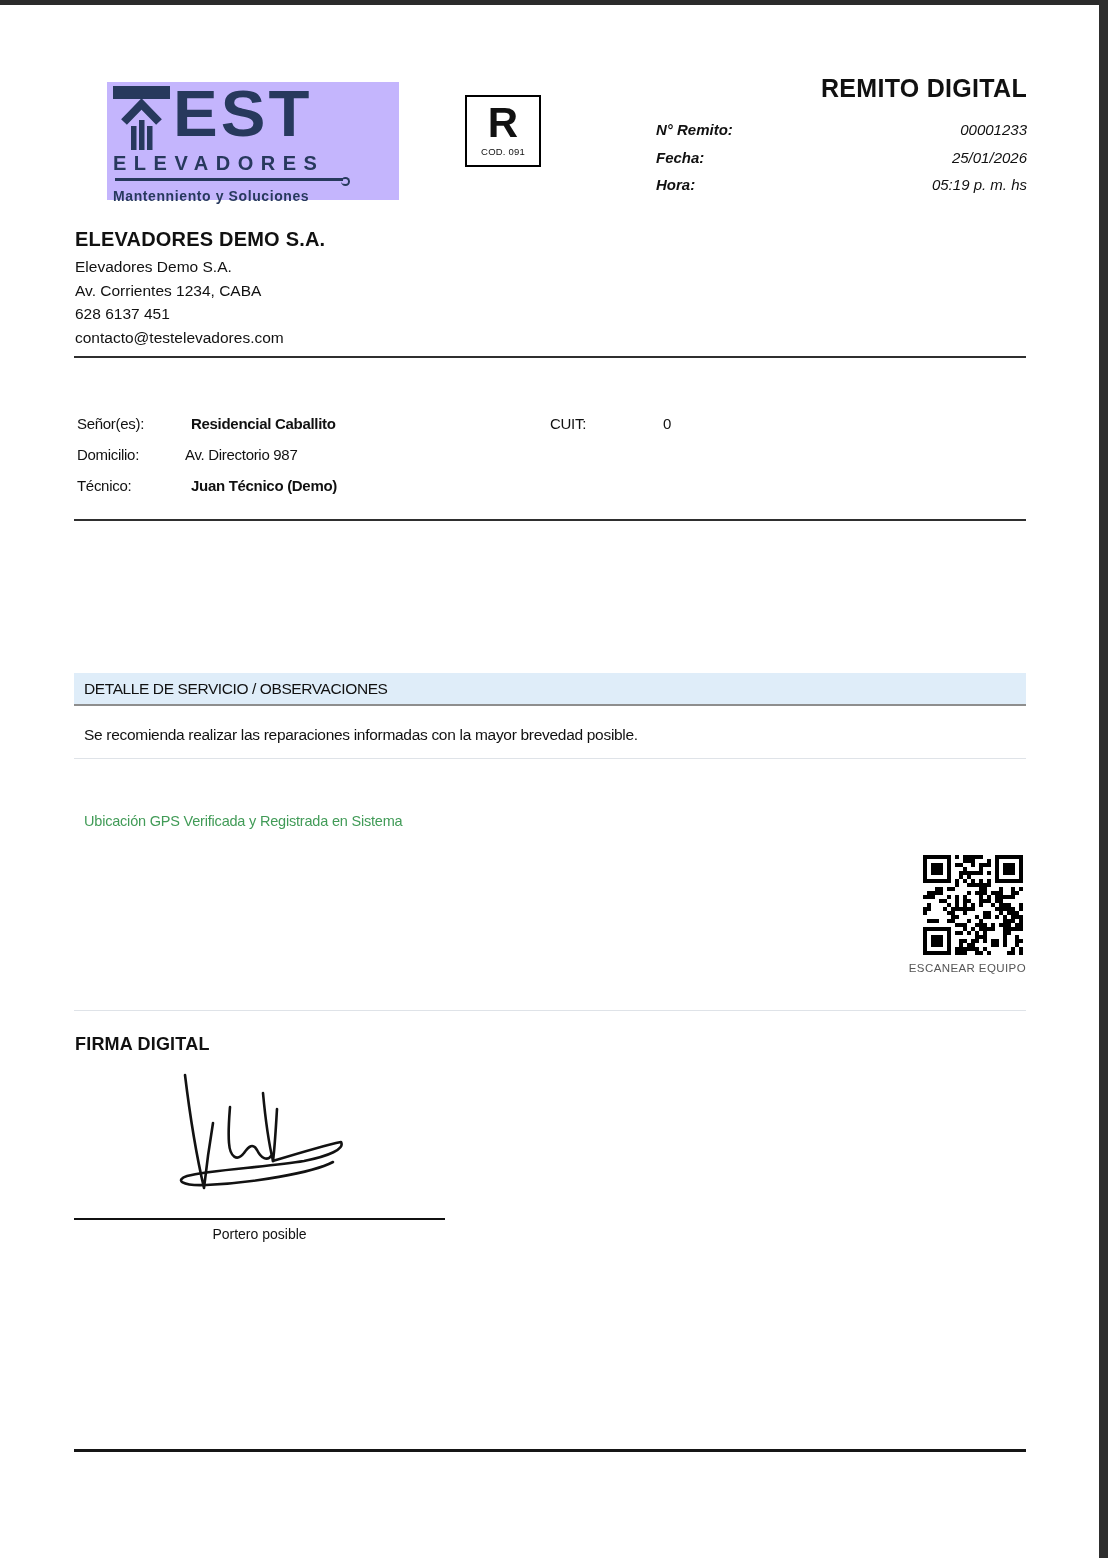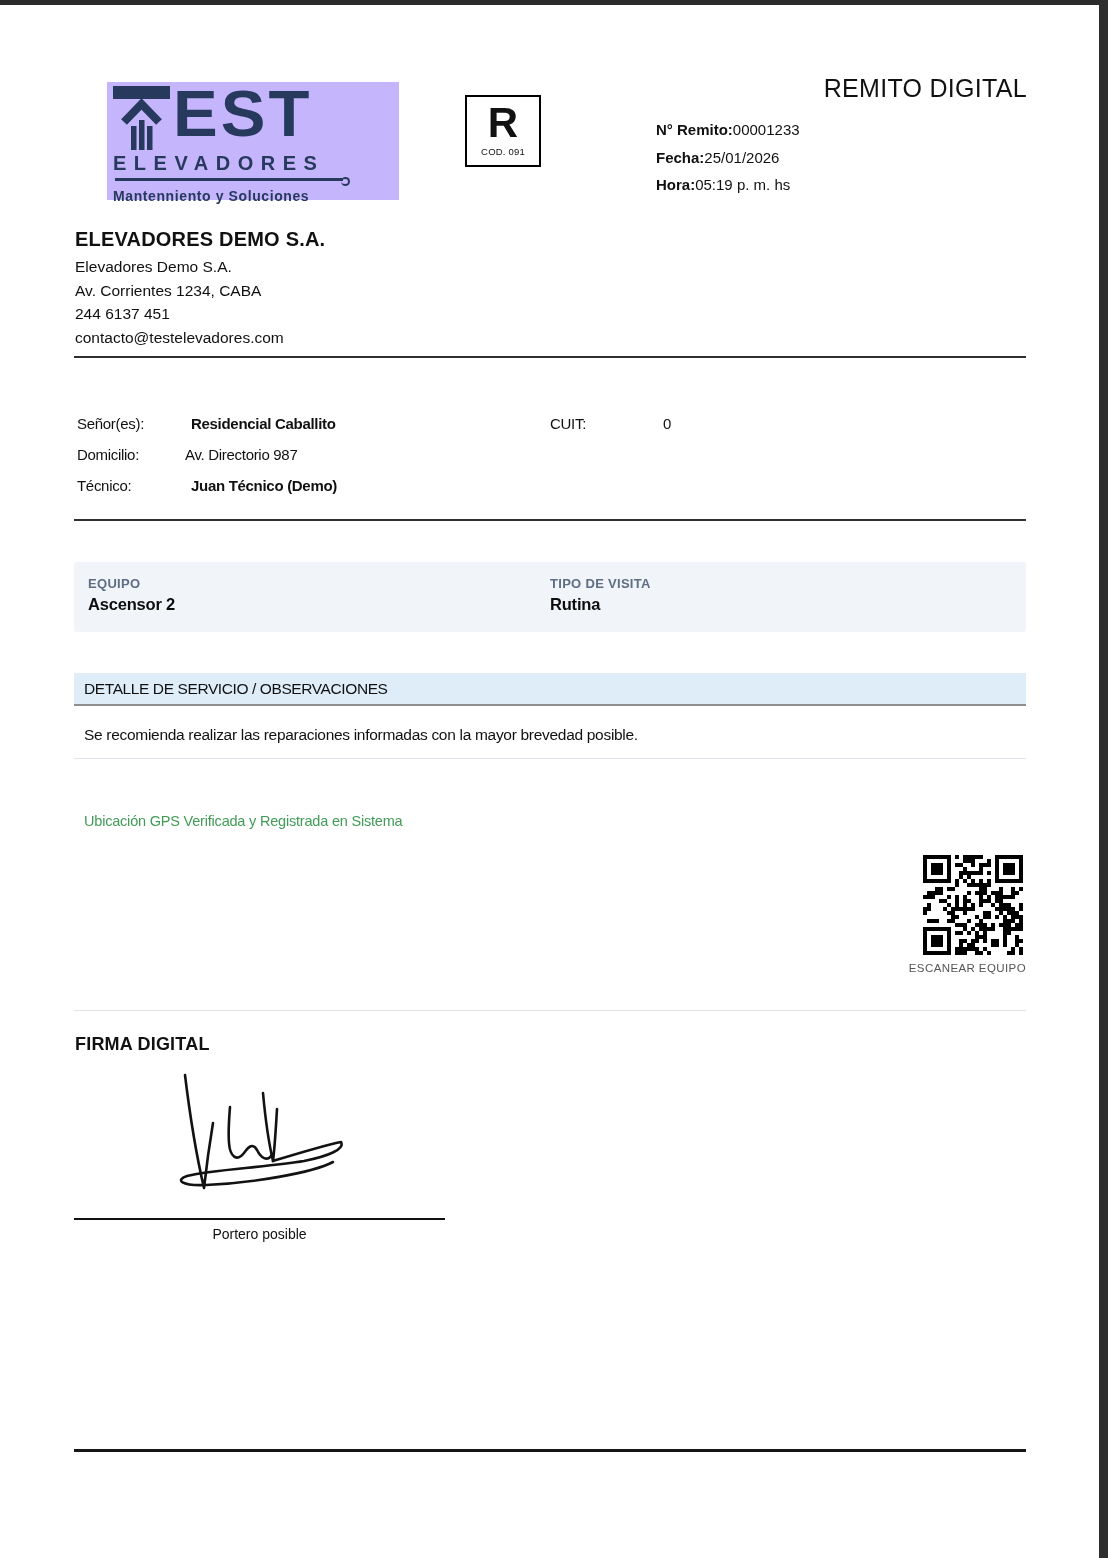--- a/index.html
+++ b/index.html
@@ -22,23 +22,23 @@
   .logo-sub { font-size:20px; font-weight:bold; color:#27395d; letter-spacing:7.5px; margin-top:2px; }
   .logo-rule { position:relative; height:8px; margin-top:1px; }
   .logo-rule .bar { position:absolute; left:2px; top:2px; width:228px; height:2.5px; background:#27395d; }
   .logo-rule .hook { position:absolute; left:228px; top:1px; width:9px; height:9px; border:2.5px solid #27395d; border-left:none; border-radius:50%; }
   .logo-tagline { font-size:14px; font-weight:bold; color:#27395d; letter-spacing:.6px; margin-top:4px; }
 
   
   .r-box { left:465px; top:95px; width:76px; height:72px; border:2px solid #000; text-align:center; }
   .r-letter { font-size:42px; font-weight:bold; line-height:46px; margin-top:3px; }
   .r-code { font-size:9.5px; letter-spacing:.2px; }
-  .doc-title { left:600px; top:74px; width:427px; text-align:right; font-size:25px; font-weight:normal; letter-spacing:.3px; }
+  .doc-title { left:600px; top:74px; width:427px; text-align:right; font-size:25px; font-weight:bold; letter-spacing:.3px; }
   .meta { left:656px; top:116px; width:371px; font-size:15px; }
-  .meta .row { display:flex; line-height:27.5px; }
+  .meta .row { display:flex; justify-content:space-between; line-height:27.5px;font-style:italic; }
   .meta .lbl { font-weight:bold; }
 
   
   .company { left:75px; top:228px; width:500px; }
   .company h1 { font-size:20px; font-weight:bold; letter-spacing:.2px; }
   .company .line { font-size:15.5px; line-height:23.5px; }
   .company .line:first-of-type { margin-top:4px; }
 
   .hr-dark  { height:2px; background:#2f2f2f; }
   .hr-light { height:1px; background:#dfe3e8; }
@@ -123,49 +123,39 @@
     <div class="row">
       <span class="lbl">Hora:</span>
       <span>05:19 p. m. hs</span>
     </div>
   </div>
 
   <div class="abs company">
     <h1>ELEVADORES DEMO S.A.</h1>
     <div class="line">Elevadores Demo S.A.</div>
     <div class="line">Av. Corrientes 1234, CABA</div>
-    <div class="line">244 6137 451</div>
+    <div class="line">628 6137 451</div>
     <div class="line">contacto@testelevadores.com</div>
   </div>
 
   <div class="abs hr-dark" style="left:74px; top:356px; width:952px;"></div>
 
   <div class="abs client-lbl" style="left:77px; top:415px;">Señor(es):</div>
   <div class="abs client-val bold" style="left:185px; top:415px;">Residencial Caballito</div>
   <div class="abs client-lbl" style="left:550px; top:415px;">CUIT:</div>
   <div class="abs client-val" style="left:663px; top:415px;">0</div>
 
   <div class="abs client-lbl" style="left:77px; top:446px;">Domicilio:</div>
   <div class="abs client-val" style="left:185px; top:446px;">Av. Directorio 987</div>
 
   <div class="abs client-lbl" style="left:77px; top:477px;">Técnico:</div>
   <div class="abs client-val bold" style="left:185px; top:477px;">Juan Técnico (Demo)</div>
 
   <div class="abs hr-dark" style="left:74px; top:519px; width:952px;"></div>
 
-  <div class="abs panel">
-    <div class="col1">
-      <div class="plbl">EQUIPO</div>
-      <div class="pval">Ascensor 2</div>
-    </div>
-    <div class="col2">
-      <div class="plbl">TIPO DE VISITA</div>
-      <div class="pval">Rutina</div>
-    </div>
-  </div>
 
   <div class="abs detalle-head">DETALLE DE SERVICIO / OBSERVACIONES</div>
   <div class="abs obs-text">Se recomienda realizar las reparaciones informadas con la mayor brevedad posible.</div>
 
   <div class="abs hr-light" style="left:74px; top:758px; width:952px;"></div>
 
   <div class="abs gps-text" style="color:#419b57;">Ubicación GPS Verificada y Registrada en Sistema</div>
 
   <div class="abs qr">
       <i class="b"></i>

